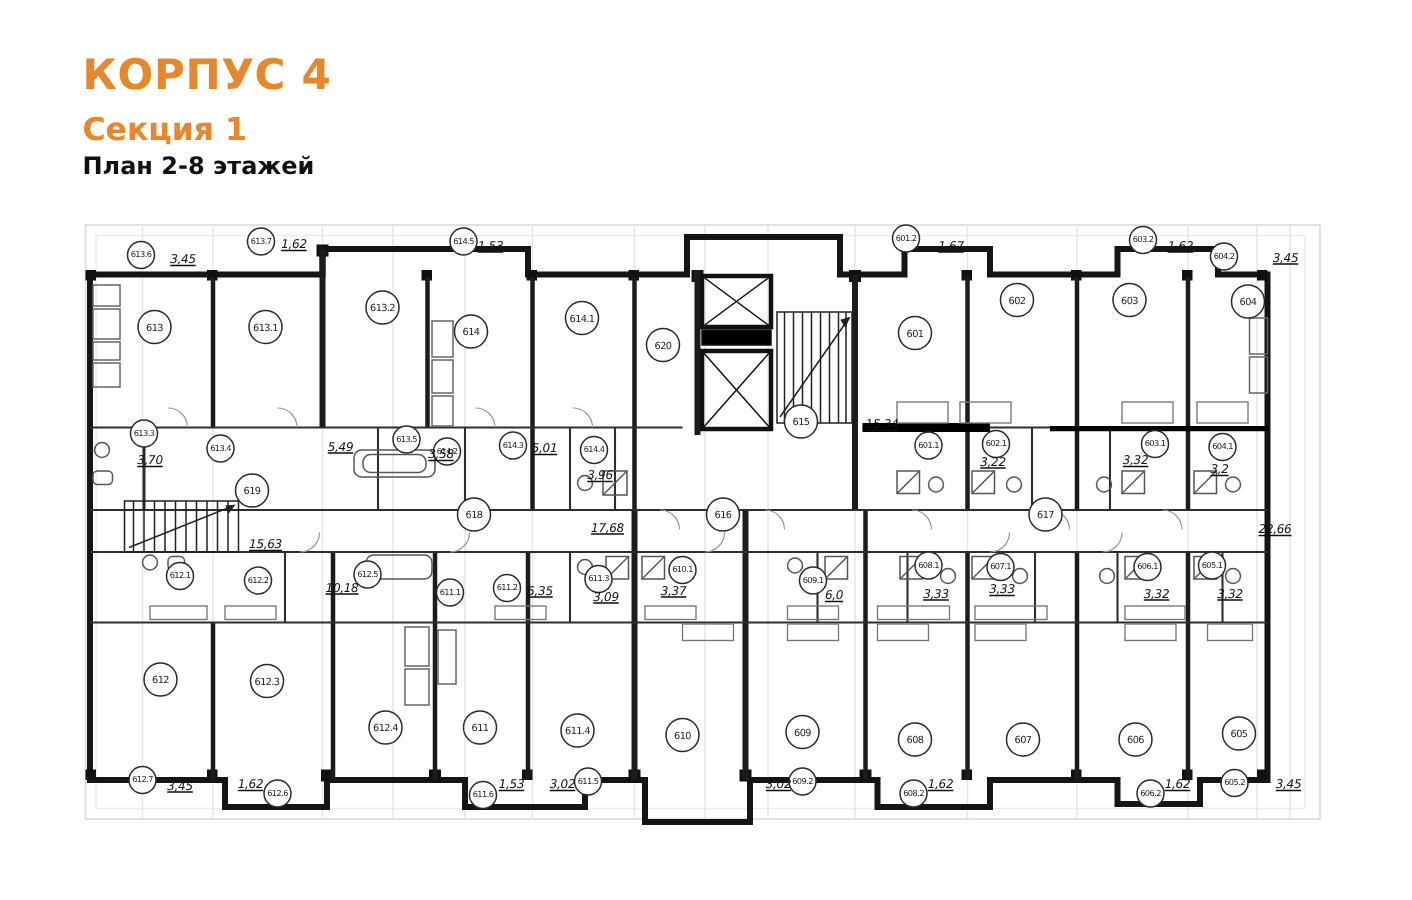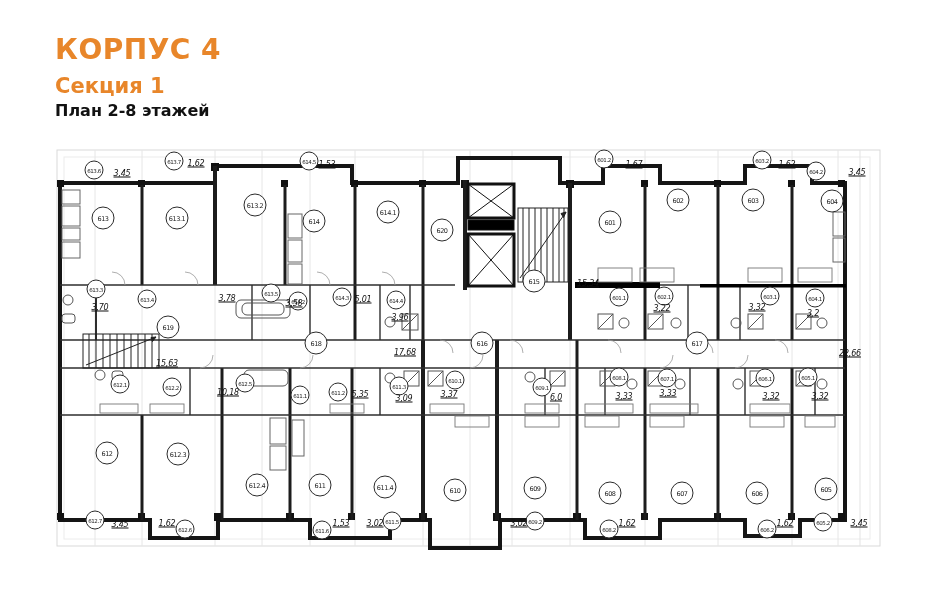--- a/index.html
+++ b/index.html
@@ -341,29 +341,29 @@
     <div class="room-circle sm" style="left: 609px; top: 529px;">608.2</div>
     <div class="room-circle sm" style="left: 767px; top: 529px;">606.2</div>
     <div class="room-circle sm" style="left: 823px; top: 522px;">605.2</div>
     <div class="dim-label" style="left: 122px; top: 173px;">3,45</div>
     <div class="dim-label" style="left: 196px; top: 163px;">1,62</div>
     <div class="dim-label" style="left: 327px; top: 164px;">1,53</div>
     <div class="dim-label" style="left: 634px; top: 164px;">1,67</div>
     <div class="dim-label" style="left: 787px; top: 164px;">1,62</div>
     <div class="dim-label" style="left: 857px; top: 172px;">3,45</div>
     <div class="dim-label" style="left: 100px; top: 307px;">3,70</div>
-    <div class="dim-label" style="left: 227px; top: 298px;">3,78</div>
+    <div class="dim-label" style="left: 227px; top: 298px;">5,49</div>
     <div class="dim-label" style="left: 262px; top: 303px; margin-left: 32px;">3,58</div>
     <div class="dim-label" style="left: 363px; top: 299px;">5,01</div>
     <div class="dim-label" style="left: 400px; top: 317px;">3,96</div>
     <div class="dim-label" style="left: 556px; top: 283px; margin-left: 32px;">15,34</div>
     <div class="dim-label" style="left: 662px; top: 308px;">3,22</div>
     <div class="dim-label" style="left: 757px; top: 307px;">3,32</div>
     <div class="dim-label" style="left: 813px; top: 313px;">3,2</div>
-    <div class="dim-label" style="left: 167px; top: 363px;">15,63</div>
+    <div class="dim-label" style="left: 177px; top: 363px;">15,63</div>
     <div class="dim-label" style="left: 405px; top: 352px;">17,68</div>
     <div class="dim-label" style="left: 850px; top: 353px;">22,66</div>
     <div class="dim-label" style="left: 228px; top: 392px;">10,18</div>
     <div class="dim-label" style="left: 360px; top: 394px;">5,35</div>
     <div class="dim-label" style="left: 404px; top: 398px;">3,09</div>
     <div class="dim-label" style="left: 449px; top: 394px;">3,37</div>
     <div class="dim-label" style="left: 556px; top: 397px;">6,0</div>
     <div class="dim-label" style="left: 624px; top: 396px;">3,33</div>
     <div class="dim-label" style="left: 668px; top: 393px;">3,33</div>
     <div class="dim-label" style="left: 771px; top: 396px;">3,32</div>

